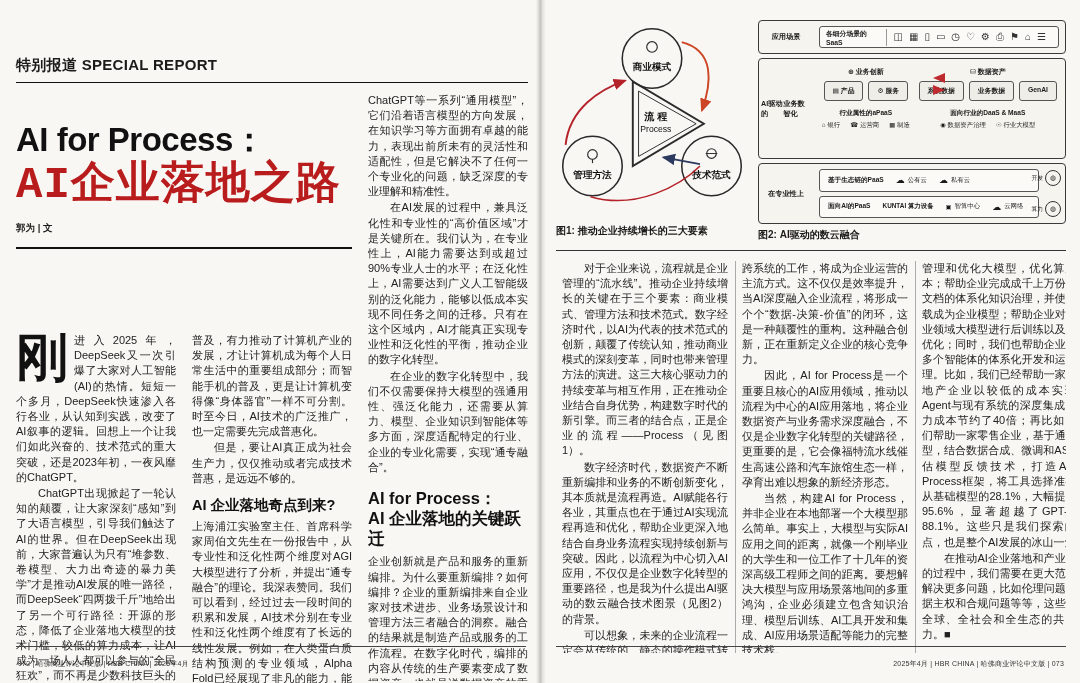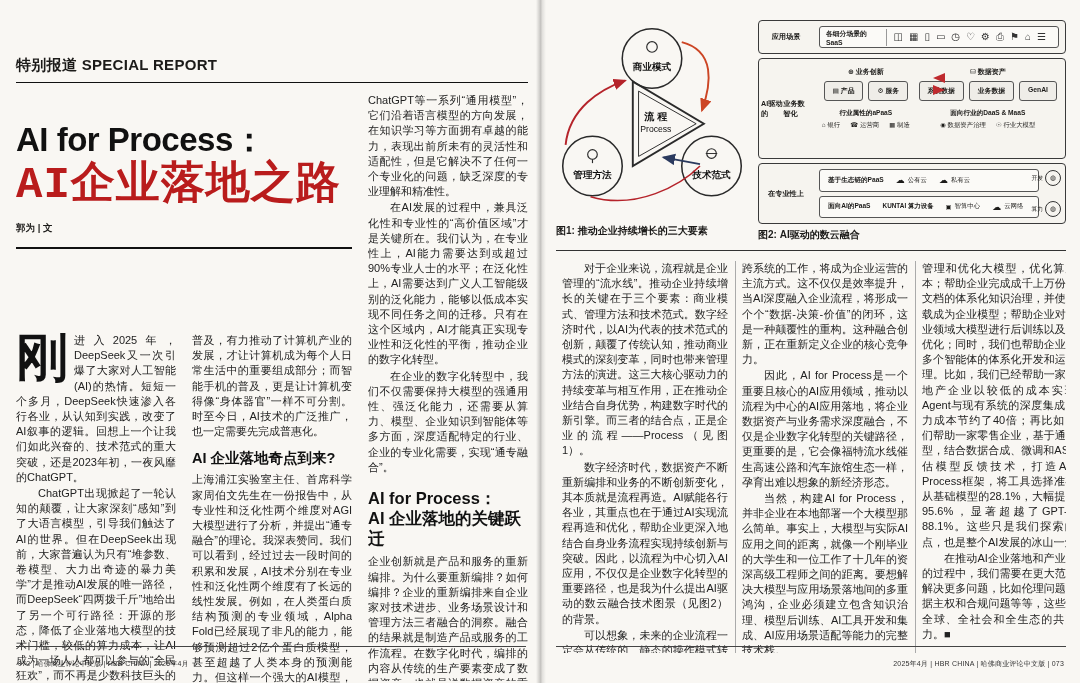--- a/index.html
+++ b/index.html
@@ -99,20 +99,21 @@
         </div>
         <div class="cols2">
           <div class="coln">
             <p class="para noind"><span class="dropcap">刚</span><span>进入2025年，DeepSeek又一次引爆了大家对人工智能(AI)的热情。短短一个多月，DeepSeek快速渗入各行各业，从认知到实践，改变了AI叙事的逻辑。回想上一个让我们如此兴奋的、技术范式的重大突破，还是2023年初，一夜风靡的ChatGPT。</span></p>
             <div>
                 <p class="para">ChatGPT出现掀起了一轮认知的颠覆，让大家深刻“感知”到了大语言模型，引导我们触达了AI的世界。但在DeepSeek出现前，大家普遍认为只有“堆参数、卷模型、大力出奇迹的暴力美学”才是推动AI发展的唯一路径，而DeepSeek“四两拨千斤”地给出了另一个可行路径：开源的形态，降低了企业落地大模型的技术门槛，较低的算力成本，让AI成为一场人人都可以参与的“全民狂欢”，而不再是少数科技巨头的专利，也不是实验室不计成本的研究。</p>
               </div>
           </div>
           <div class="coln">
               <p class="para noind">普及，有力推动了计算机产业的发展，才让计算机成为每个人日常生活中的重要组成部分；而智能手机的普及，更是让计算机变得像“身体器官”一样不可分割。时至今日，AI技术的广泛推广，也一定需要先完成普惠化。</p>
+              <p class="para">但是，要让AI真正成为社会生产力，仅仅推动或者完成技术普惠，是远远不够的。</p>
               <h4 class="col-h">AI 企业落地奇点到来?</h4>
               <p class="para noind">上海浦江实验室主任、首席科学家周伯文先生在一份报告中，从专业性和泛化性两个维度对AGI大模型进行了分析，并提出“通专融合”的理论。我深表赞同。我们可以看到，经过过去一段时间的积累和发展，AI技术分别在专业性和泛化性两个维度有了长远的线性发展。例如，在人类蛋白质结构预测的专业领域，Alpha Fold已经展现了非凡的能力，能够预测超过2亿个蛋白质模型，甚至超越了人类本身的预测能力。但这样一个强大的AI模型，可能却无法回答一个简单的日常问题，泛化能力严重不足。另一方面，例如DeepSeek、LLaMA，或是</p>
             </div>
         </div>
       </div>
       <div class="col-full">
           <p class="para noind">ChatGPT等一系列“通用模型”，它们沿着语言模型的方向发展，在知识学习等方面拥有卓越的能力，表现出前所未有的灵活性和适配性，但是它解决不了任何一个专业化的问题，缺乏深度的专业理解和精准性。</p>
           <p class="para">在AI发展的过程中，兼具泛化性和专业性的“高价值区域”才是关键所在。我们认为，在专业性上，AI能力需要达到或超过90%专业人士的水平；在泛化性上，AI需要达到广义人工智能级别的泛化能力，能够以低成本实现不同任务之间的迁移。只有在这个区域内，AI才能真正实现专业性和泛化性的平衡，推动企业的数字化转型。</p>
           <p class="para">在企业的数字化转型中，我们不仅需要保持大模型的强通用性、强泛化能力，还需要从算力、模型、企业知识到智能体等多方面，深度适配特定的行业、企业的专业化需要，实现“通专融合”。</p>
           <h3 class="col-h2">

